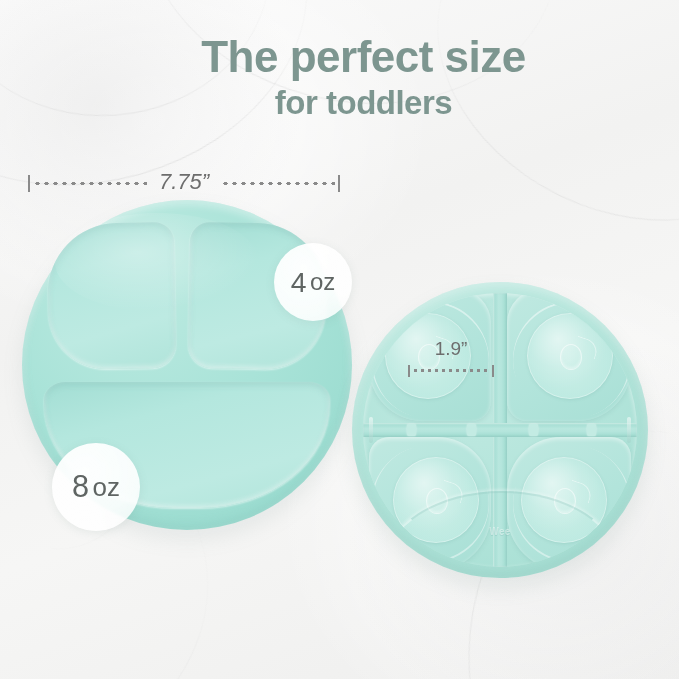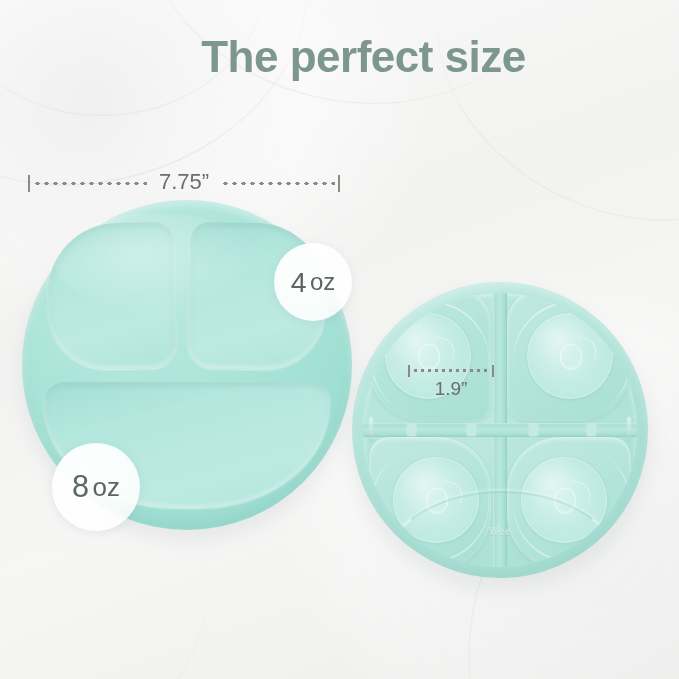--- a/index.html
+++ b/index.html
@@ -113,20 +113,21 @@
 
   
   .measure-775 {
     position: absolute;
     left: 28px;
     top: 170px;
     width: 312px;
     height: 26px;
     display: flex;
     align-items: center;
+    font-style: italic;
   }
   .cap {
     width: 1.6px;
     height: 17px;
     background: #8a8a8a;
     flex: 0 0 auto;
   }
   .dots {
     flex: 1 1 auto;
     height: 3px;
@@ -154,21 +155,20 @@
     height: 40px;
   }
   .measure-19 .m19-label {
     position: absolute;
     left: 0; right: 0;
     top: 0;
     text-align: center;
     font-size: 19px;
     color: #6d6d6d;
     white-space: nowrap;
-    margin-top: 40px;
   }
   .measure-19 .m19-line {
     position: absolute;
     left: 0; right: 0;
     top: 26px;
     height: 13px;
     display: flex;
     align-items: center;
   }
   .measure-19 .cap { height: 12px; }
@@ -494,20 +494,21 @@
   <div class="vein v4"></div>
   <div class="vein v5"></div>
   <div class="vein v6"></div>
   <div class="vein v7"></div>
   <div class="vein v8"></div>
   <div class="wash-a"></div>
   <div class="wash-b"></div>
 
   <div class="headline">
     <span class="line1">The perfect size</span>
+    <span class="line2">for toddlers</span>
   </div>
 
   <div class="measure-775">
     <div class="cap"></div>
     <div class="dots"></div>
     <div class="measure-label">7.75”</div>
     <div class="dots"></div>
     <div class="cap"></div>
   </div>
 

